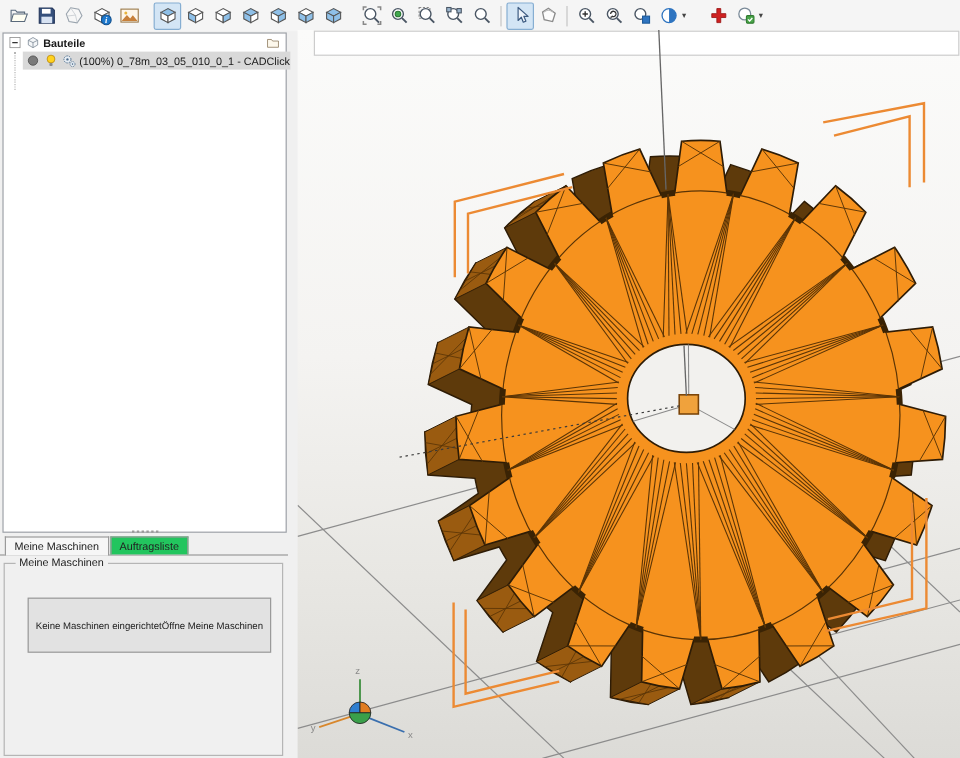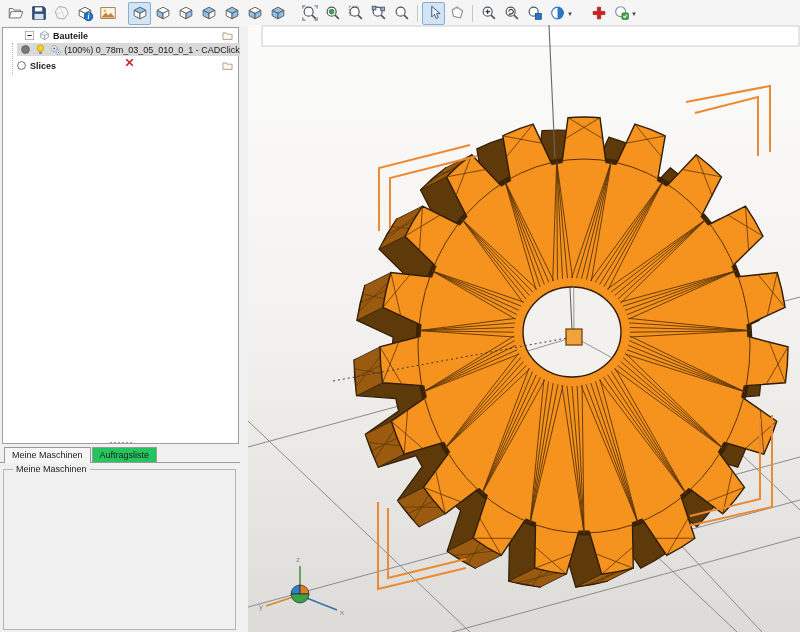--- a/index.html
+++ b/index.html
@@ -273,42 +273,42 @@
             <rect x="10" y="10" width="7" height="7" rx="1" fill="#4aa64a" stroke="#2f7a2f"></rect>
             <path d="M11.5 13.5l1.5 1.5 2.5-2.8" stroke="#fff" stroke-width="1.2" fill="none"></path>
           </svg>
         </span>
         <span class="caret">▾</span>
       </div>
     </div>
 
   <div id="tree">
     <div class="treeline"></div>
-    <div class="trow" style="padding-left:20px;">
+    <div class="trow" style="padding-left:3px;">
       <span class="ticon">
           <svg viewBox="0 0 20 20">
             <rect x="3.5" y="3.5" width="13" height="13" fill="#fff" stroke="#8a8a8a"></rect>
             <path d="M6.5 10h7" stroke="#333" stroke-width="1.6"></path>
           </svg>
         </span>
       <span class="ticon">
           <svg viewBox="0 0 20 20">
             <path d="M4 7l6-3.5L16 7v6l-6 3.5L4 13z" fill="#f4f6f8" stroke="#7a8794"></path>
             <path d="M4 7l6 3 6-3M10 10v6.5" stroke="#7a8794" fill="none"></path>
           </svg>
         </span>
       <span class="tlabel bold">Bauteile</span>
       <span class="spacer"></span>
       <span class="ticon" style="margin-right:4px;">
           <svg viewBox="0 0 20 20">
             <path d="M3 6h5l1.5 2H17v8H3z" fill="#fdf8ec" stroke="#8a775a"></path>
           </svg>
         </span>
     </div>
-    <div class="trow" style="padding-left:16px;flex-direction:column;">
+    <div class="trow" style="padding-left:16px;">
       <span class="hl">
         <span class="ticon" style="margin-left:2px;">
             <svg viewBox="0 0 20 20">
               <circle cx="10" cy="10" r="6" fill="#7a7a7a" stroke="#4a4a4a"></circle>
             </svg>
           </span>
         <span class="ticon">
             <svg viewBox="0 0 20 20">
               <circle cx="10" cy="8" r="5" fill="#ffd21f" stroke="#b8860b"></circle>
               <rect x="8" y="13" width="4" height="4" rx="1" fill="#8a8a8a"></rect>
@@ -323,44 +323,31 @@
             </svg>
           </span>
         <span class="tlabel">(100%) 0_78m_03_05_010_0_1 - CADClick</span>
       </span>
       <span class="ticon" style="margin:0 3px 0 4px;">
           <svg viewBox="0 0 20 20">
             <path d="M5 5l10 10M15 5L5 15" stroke="#d11a1a" stroke-width="2.4"></path>
           </svg>
         </span>
     </div>
-    <div class="trow" style="padding-left:12px;">
-      <span class="ticon">
-          <svg viewBox="0 0 20 20">
-            <circle cx="10" cy="10" r="6" fill="#fff" stroke="#555" stroke-width="1.3"></circle>
-          </svg>
-        </span>
-      <span class="tlabel bold">Slices</span>
-      <span class="spacer"></span>
-      <span class="ticon" style="margin-right:4px;">
-          <svg viewBox="0 0 20 20">
-            <path d="M3 6h5l1.5 2H17v8H3z" fill="#fdf8ec" stroke="#8a775a"></path>
-          </svg>
-        </span>
-    </div>
   </div>
 
   <div id="machines">
     <div class="splitdots"></div>
     <div class="tabstrip">
       <div class="tab active">Meine Maschinen</div>
       <div class="tab">Auftragsliste</div>
     </div>
     <div class="groupbox">
       <span class="gb-label">Meine Maschinen</span>
+      <div class="no-machines">Keine Maschinen eingerichtetÖffne Meine Maschinen</div>
     </div>
   </div>
 
   <div id="viewport">
       <svg width="552" height="607" viewBox="248 25 552 607">
         <line x1="248" y1="447" x2="800" y2="297" stroke="#8c8c8c" stroke-width="1"></line>
         <line x1="248" y1="607" x2="800" y2="457" stroke="#8c8c8c" stroke-width="1"></line>
         <line x1="540" y1="570" x2="800" y2="500" stroke="#8c8c8c" stroke-width="1"></line>
         <line x1="452" y1="632" x2="800" y2="537" stroke="#8c8c8c" stroke-width="1"></line>
         <line x1="248" y1="421" x2="470" y2="632" stroke="#8c8c8c" stroke-width="1"></line>

